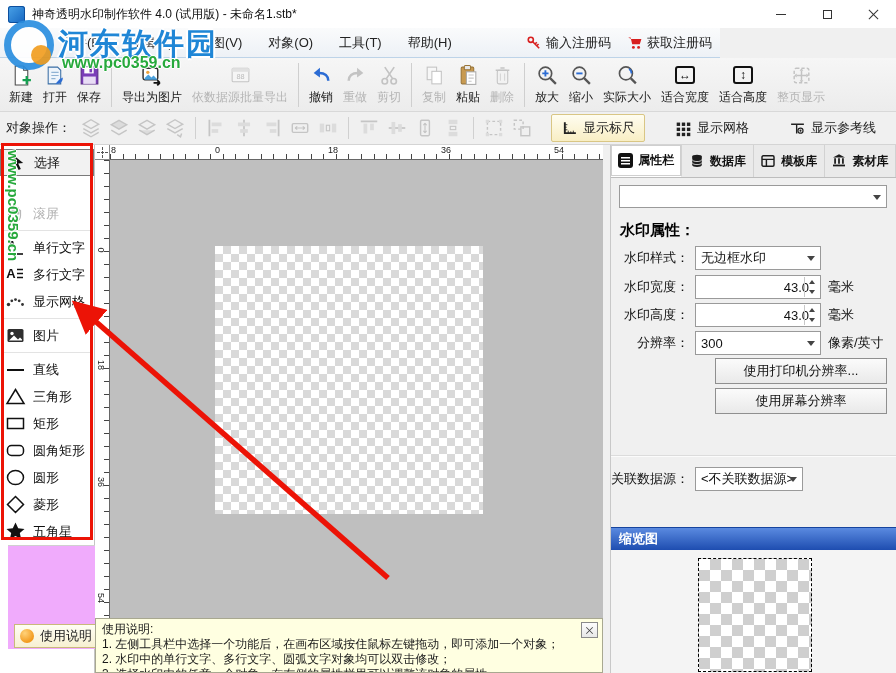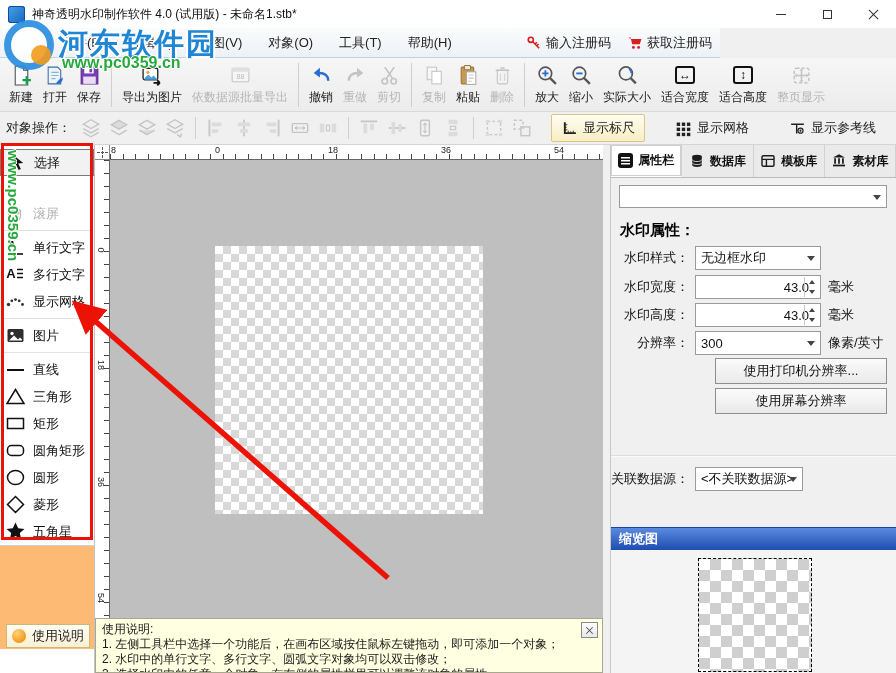--- a/index.html
+++ b/index.html
@@ -39,21 +39,21 @@
   .obj-label { margin-right:6px; }
   .gico { width:22px; height:22px; margin:0 3px; }
   .t2-sep { width:1px; height:22px; background:#d0d0d0; margin:0 6px; }
   .toggle-group { margin-left:auto; display:flex; align-items:center; gap:20px; padding-right:4px; }
   .toggle-btn { display:flex; align-items:center; gap:5px; padding:4px 9px; font-size:13px; color:#222; border:1px solid transparent; }
   .toggle-btn.active { background:linear-gradient(#fffdf0,#f8eec4); border:1px solid #d9c684; border-radius:2px; }
   .toggle-btn svg { width:17px; height:17px; }
 
   
   .toolpanel { position:absolute; left:0; top:145px; width:95px; height:528px; background:#ffffff; border-right:1px solid #c4c4c4; }
-  .toolpanel-bottom { position:absolute; left:0; top:545px; width:94px; height:104px; background:#fdba74; border-top:1px solid #d0d0d0; }
+  .toolpanel-bottom { position:absolute; left:8px; top:545px; width:94px; height:104px; background:#f0abfc; border-top:1px solid #d0d0d0; }
   .tool-item { display:flex; align-items:center; height:27px; padding-left:5px; gap:7px; font-size:13px; color:#111; }
   .tool-item svg { width:21px; height:21px; flex:0 0 21px; }
   .tool-item.selected { border:1px solid #7a7a7a; background:#f2f2f2; }
   .tool-item.disabled { color:#b0b0b0;margin-top:24px; }
   .tool-sep { height:1px; background:#e3e3e3; margin:3px 3px; }
   .help-btn { position:absolute; left:6px; bottom:1px; width:84px; height:24px; border:1px solid #c9b97a; background:linear-gradient(#fffef4,#f7f0d2); display:flex; align-items:center; gap:6px; padding-left:5px; font-size:13px; color:#222; }
   .help-ball { width:14px; height:14px; border-radius:50%; background:radial-gradient(circle at 35% 30%,#ffd27a,#f29a1e 70%); }
 
   
   .ruler-corner { position:absolute; left:95px; top:145px; width:15px; height:15px; background:#fff; border-right:1px solid #888; border-bottom:1px solid #888; }

